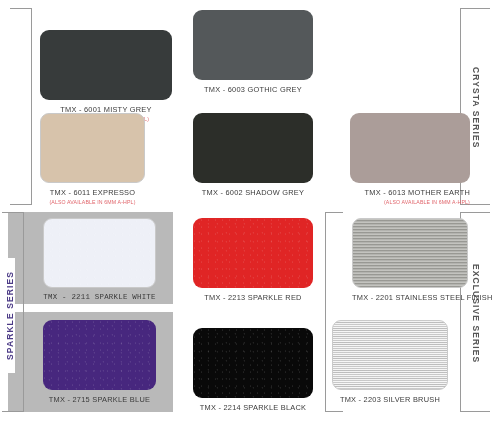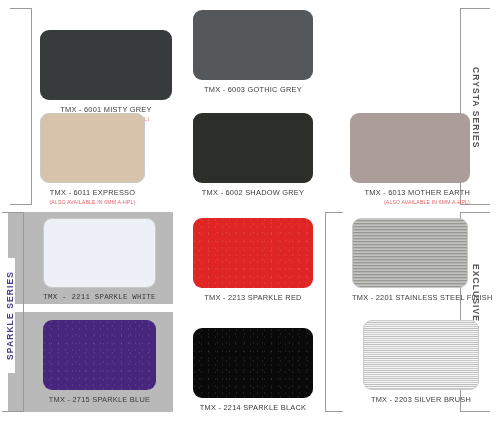--- a/index.html
+++ b/index.html
@@ -194,19 +194,19 @@
     <div class="swatch-name">TMX - 2715 SPARKLE BLUE</div>
 
   </div>
 
   <div class="cell" style="left:193px; top:328px; width:120px;">
     <div class="swatch tex-sparkle" style="background: rgb(9, 9, 9);"></div>
     <div class="swatch-name">TMX - 2214 SPARKLE BLACK</div>
 
   </div>
 
-  <div class="cell" style="left:363px; top:320px; width:116px;">
+  <div class="cell" style="left:332px; top:320px; width:116px;">
     <div class="swatch bordered tex-brushed-light" style="background: rgb(217, 217, 217);"></div>
     <div class="swatch-name">TMX - 2203 SILVER BRUSH</div>
 
   </div>
 
 </div>
 
 </body></html>

